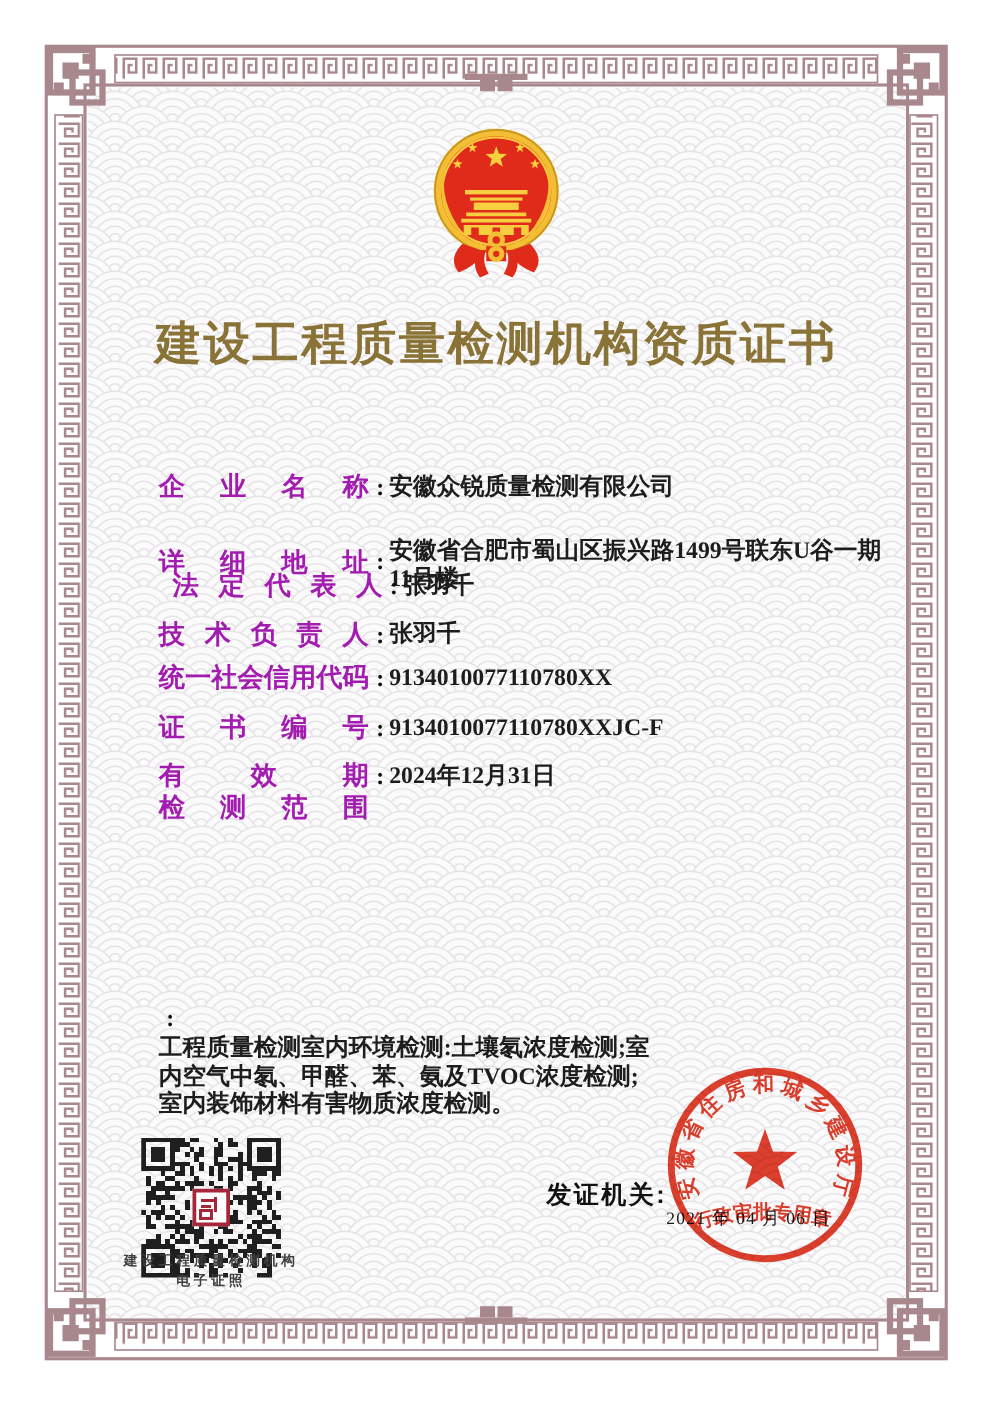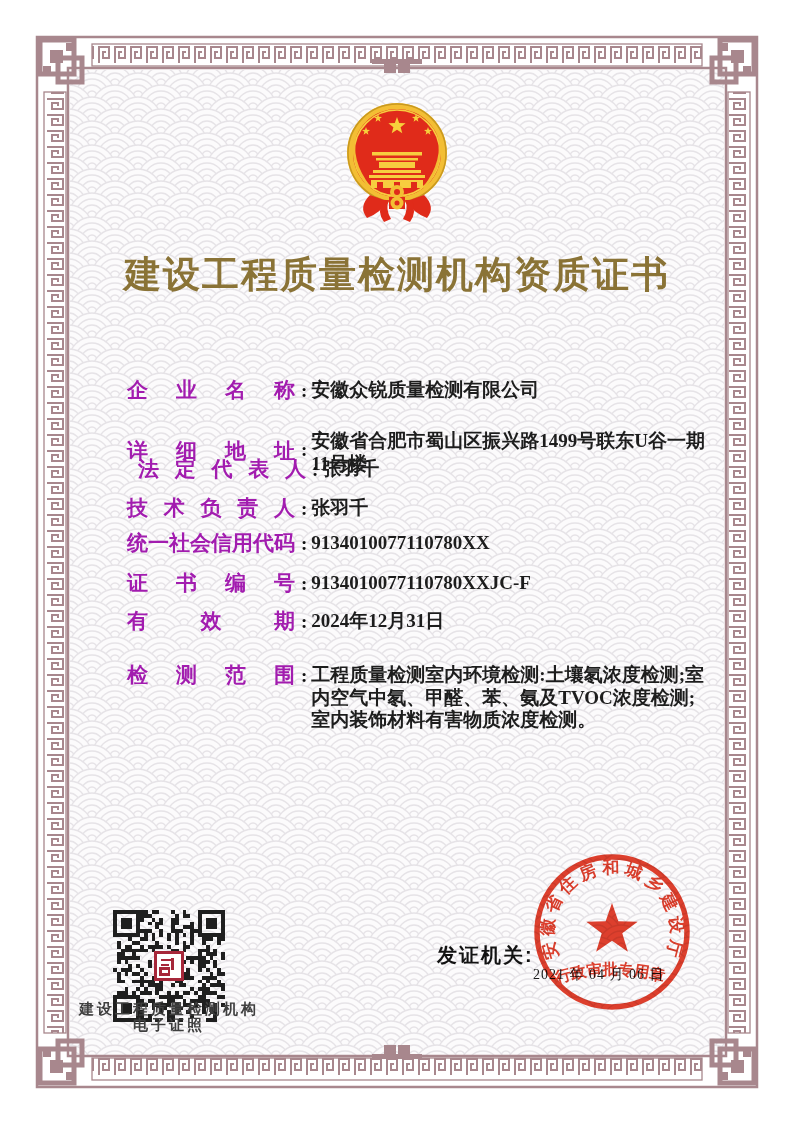--- a/index.html
+++ b/index.html
@@ -10,35 +10,35 @@
 
   .emblem { position:absolute; left:342px; top:100px; width:110px; height:125px; }
 
   .title { position:absolute; left:0; top:250px; width:794px; text-align:center;
            font-size:37px; font-weight:900; color:#8A7336; letter-spacing:2px;
            font-family:"Liberation Sans",sans-serif; }
 
   .fields { position:absolute; left:127px; top:378px; width:580px; }
   .fr { position:absolute; left:0; width:100%; display:flex; align-items:flex-start; }
   .fr1{top:0;} .fr2{top:51px;} .fr3{top:79px;margin-left:11px;} .fr4{top:118px;} .fr5{top:153px;}
-  .fr6{top:193px;} .fr7{top:231px;} .fr8{top:285px;}
+  .fr6{top:193px;} .fr7{top:231px;} .fr8{top:257px;flex-direction:column;}
   .flabel { display:inline-block; width:168px; flex:0 0 168px; font-size:21px; font-weight:bold;
             color:#a21caf; text-align:justify; text-align-last:justify; line-height:24px; }
   .colon { font-weight:bold; font-size:19px; color:#111; margin:2px 4px 0 6px;
            font-family:"Liberation Serif",serif; }
   .fvalue { flex:1; font-family:"Liberation Serif",serif; font-size:19px; line-height:22.5px;
             color:#1d1d1d; margin-top:1px; max-width:402px;font-weight:bold; }
   .fr2 .flabel, .fr2 .colon { margin-top:10px; }
 
   .qr { position:absolute; left:113px; top:910px; width:112px; height:112px; }
   .qr svg { width:112px; height:112px; shape-rendering:crispEdges; }
   .qr-logo { position:absolute; left:41px; top:41px; width:30px; height:30px;
              background:#fff; border:3px solid #A6273A; display:flex; align-items:center; justify-content:center; }
   .qr-caption { position:absolute; left:69px; top:1001px; width:200px; text-align:center;
-                font-size:15px; font-weight:bold; color:#3f3f3f; letter-spacing:3px; line-height:16px; }
+                font-size:11px; font-weight:bold; color:#3f3f3f; letter-spacing:3px; line-height:16px; }
   .issuer { position:absolute; left:437px; top:942px; font-size:20px; font-weight:bold;
             color:#121212; letter-spacing:2px; }
   .date { position:absolute; left:533px; top:966px; font-size:14px; color:#1a1a1a;
           font-family:"Liberation Serif",serif; letter-spacing:1px; }
   .seal { position:absolute; left:531px; top:851px; width:162px; height:162px;
           mix-blend-mode:multiply; opacity:0.92; }
   .seal text { font-family:"Liberation Serif",serif; font-weight:bold; fill:#DE2F1B; }
 </style>
 </head>
 <body>

